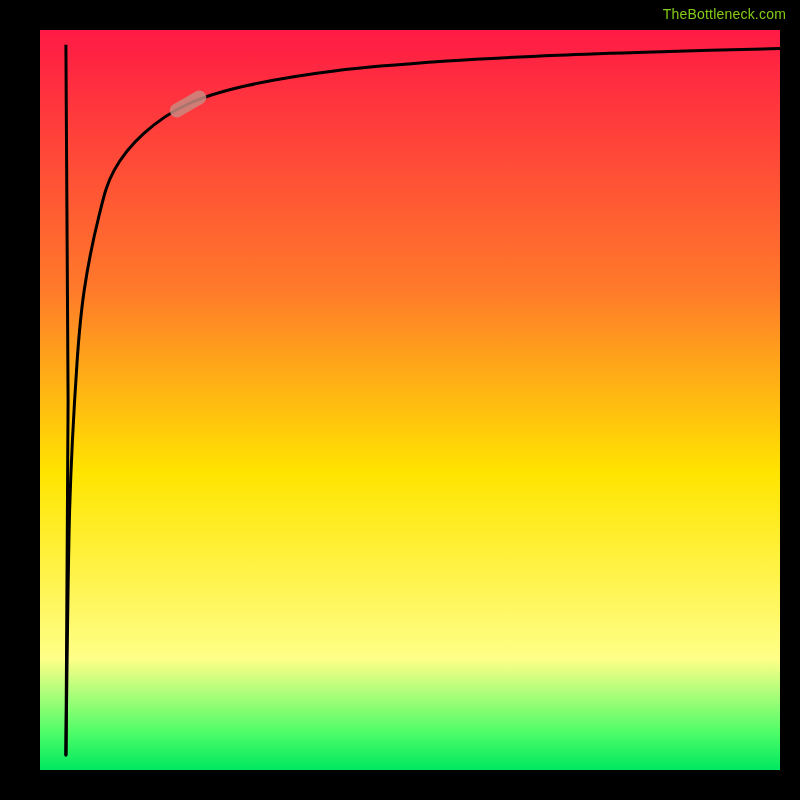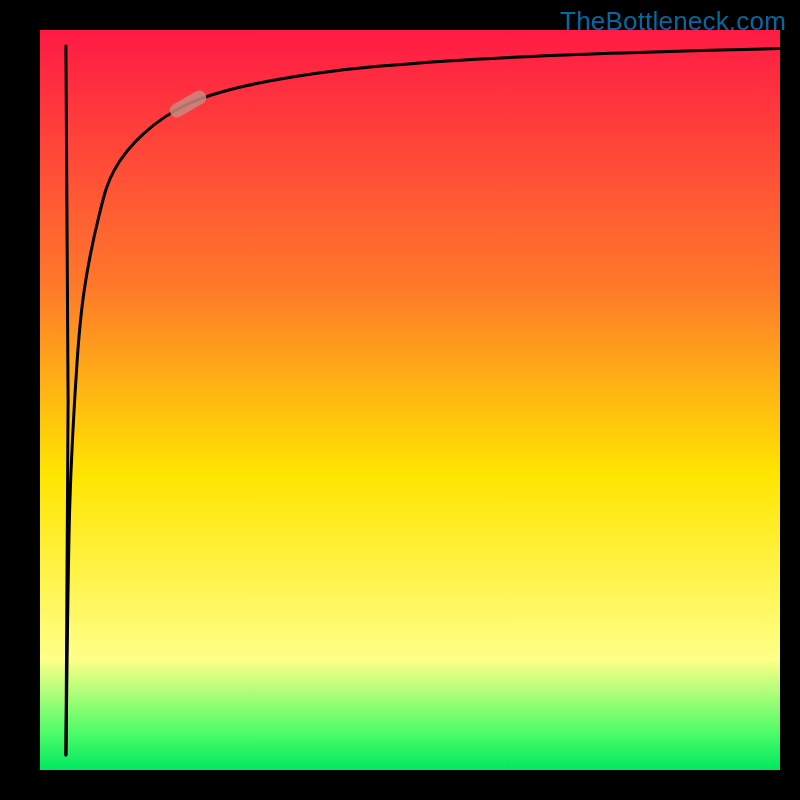--- a/index.html
+++ b/index.html
@@ -1,17 +1,17 @@
 <!DOCTYPE html>
 <html><head>
 <meta charset="utf-8">
 <style>
   html,body{margin:0;padding:0;width:800px;height:800px;background:#fff;font-family:Arial,Helvetica,sans-serif}
   .frame{position:relative;width:800px;height:800px;background:#000}
-  .watermark{position:absolute;top:6px;right:14px;color:#0369a1;font-size:26px;letter-spacing:.2px}
+  .watermark{position:absolute;top:6px;right:14px;color:#84cc16;font-size:14px;letter-spacing:.2px}
   .plot{position:absolute;left:40px;top:30px;width:740px;height:740px}
   .plot svg{display:block}
 </style>
 </head>
 <body>
 
 <div class="frame">
   <div class="watermark">TheBottleneck.com</div>
   <div class="plot">
     <svg id="chartsvg" width="740" height="740" viewBox="0 0 740 740">

